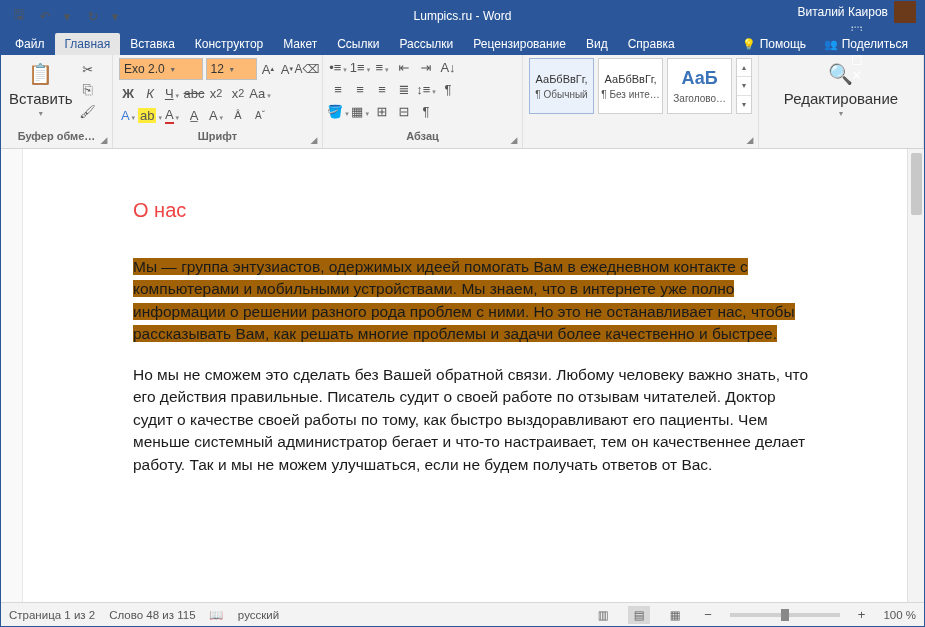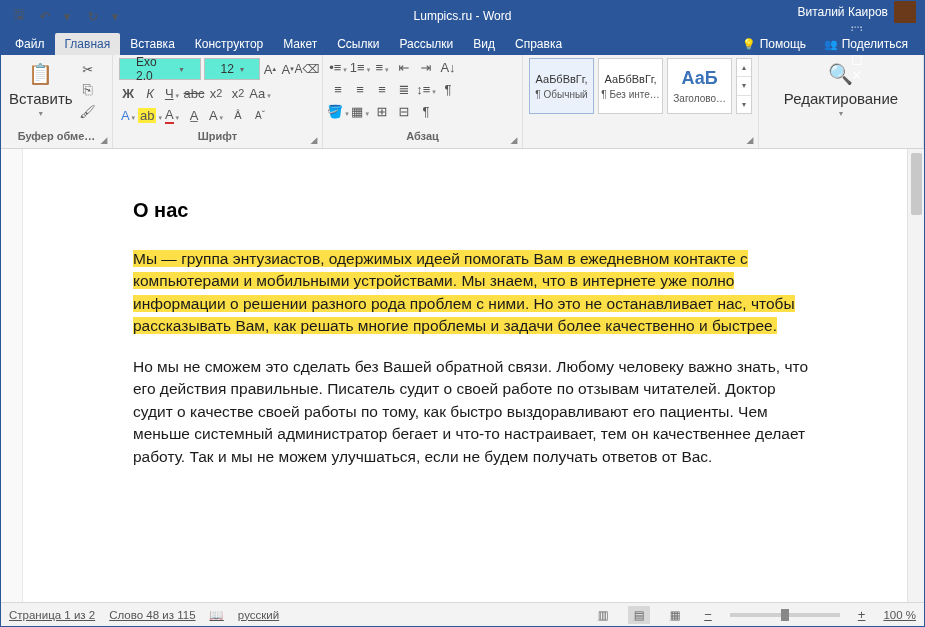--- a/index.html
+++ b/index.html
@@ -34,21 +34,21 @@
   .group .launcher { position: absolute; right: 2px; bottom: 2px; width: 12px; height: 12px; font-size: 9px; color: #888; display: flex; align-items: center; justify-content: center; cursor: pointer; }
 
   .vbtn { display: flex; flex-direction: column; align-items: center; justify-content: center; cursor: pointer; padding: 2px; gap: 2px; }
   .vbtn .bigic { width: 28px; height: 28px; display: flex; align-items: center; justify-content: center; font-size: 20px; }
   .vbtn .cap { font-size: 15px; color: #333; }
   .smallcol { display: flex; flex-direction: column; gap: 3px; padding-top: 2px; }
   .ic { width: 18px; height: 18px; display: flex; align-items: center; justify-content: center; font-size: 13px; color: #555; cursor: pointer; }
 
   .font-row1 { display: flex; align-items: center; gap: 3px; }
   .font-row2, .font-row3 { display: flex; align-items: center; gap: 4px; margin-top: 4px; }
-  .combo { background: #5eead4; border: 1px solid #c0c0c0; height: 22px; display: flex; align-items: center; padding: 0 16px; font-size: 12px; color: #333; }
+  .combo { background: #fdba74; border: 1px solid #c0c0c0; height: 22px; display: flex; align-items: center; padding: 0 4px; font-size: 12px; color: #333; }
   .combo .arrow { margin-left: 6px; font-size: 8px; color: #666; }
   .combo.font { width: 92px; }
   .combo.size { width: 56px; }
 
   .para-rows { display: flex; flex-direction: column; gap: 4px; }
   .para-rows .row { display: flex; align-items: center; gap: 4px; }
 
   .styles-body { display: flex; align-items: flex-start; gap: 2px; }
   .style-card { width: 66px; height: 56px; border: 1px solid #d0d0d0; background: #fff; display: flex; flex-direction: column; align-items: center; justify-content: center; cursor: pointer; }
   .style-card.sel { border: 1px solid #9fb8d9; background: #eaf1fb; }
@@ -57,28 +57,28 @@
   .style-card .nm { font-size: 10px; color: #555; margin-top: 4px; }
   .style-scroll { width: 16px; height: 56px; border: 1px solid #d0d0d0; background: #fff; display: flex; flex-direction: column; }
   .style-scroll div { flex: 1; display: flex; align-items: center; justify-content: center; font-size: 8px; color: #666; border-bottom: 1px solid #e0e0e0; cursor: pointer; }
   .style-scroll div:last-child { border-bottom: none; }
 
   
   .doc-wrap { flex: 1; background: #fff; position: relative; overflow: hidden; display: flex; }
   .ruler-v { width: 22px; background: #f9f9f9; border-right: 1px solid #e8e8e8; }
   .doc-scroll { flex: 1; overflow: auto; background: #fff; position: relative; }
   .page { width: 820px; margin: 18px auto 0 auto; background: #fff; padding: 32px 60px 40px 78px; }
-  .page h2 { font-size: 20px; font-weight: 700; color: #000000; margin-bottom: 26px; }
+  .page h2 { font-size: 20px; font-weight: 400; color: #ef4444; margin-bottom: 34px; }
   .page p { font-size: 15.5px; line-height: 1.45; color: #1a1a1a; margin-bottom: 18px; }
-  .sel-text { background: #fde047; }
+  .sel-text { background: #a16207; }
   .vscroll { width: 17px; background: #f3f3f3; border-left: 1px solid #e0e0e0; position: relative; }
   .vscroll .thumb { position: absolute; top: 4px; left: 3px; width: 11px; height: 62px; background: #c8c8c8; border-radius: 2px; }
 
   
-  .status { height: 24px; background: #f3f3f3; border-top: 1px solid #d8d8d8; display: flex; align-items: center; font-size: 11.5px; color: #555; padding: 0 8px; gap: 14px; text-decoration: underline; }
+  .status { height: 24px; background: #f3f3f3; border-top: 1px solid #d8d8d8; display: flex; align-items: center; font-size: 11.5px; color: #555; padding: 0 8px; gap: 14px; }
   .status .sep { flex: 1; }
   .status .view-ic { width: 22px; height: 18px; display: flex; align-items: center; justify-content: center; cursor: pointer; color: #666; }
   .status .view-ic.active { background: #d8d8d8; }
   .status .zoom-slider { width: 110px; height: 4px; background: #d0d0d0; position: relative; }
   .status .zoom-slider .knob { position: absolute; left: 50%; top: -4px; width: 8px; height: 12px; background: #888; transform: translateX(-50%); }
   .status .zbtn { cursor: pointer; padding: 0 4px; font-size: 13px; }
 
   .drop-sm::after { content: "▾"; font-size: 7px; margin-left: 2px; color: #888; }
 </style>
 </head>
@@ -108,20 +108,21 @@
   </div>
 
   <div class="tabs">
     <div class="tab">Файл</div>
     <div class="tab active">Главная</div>
     <div class="tab">Вставка</div>
     <div class="tab">Конструктор</div>
     <div class="tab">Макет</div>
     <div class="tab">Ссылки</div>
     <div class="tab">Рассылки</div>
+    <div class="tab">Рецензирование</div>
     <div class="tab">Вид</div>
     <div class="tab">Справка</div>
     <div class="right-tabs">
       <div class="tab bulb">Помощь</div>
       <div class="tab share">Поделиться</div>
     </div>
   </div>
 
   <div class="ribbon">
 

